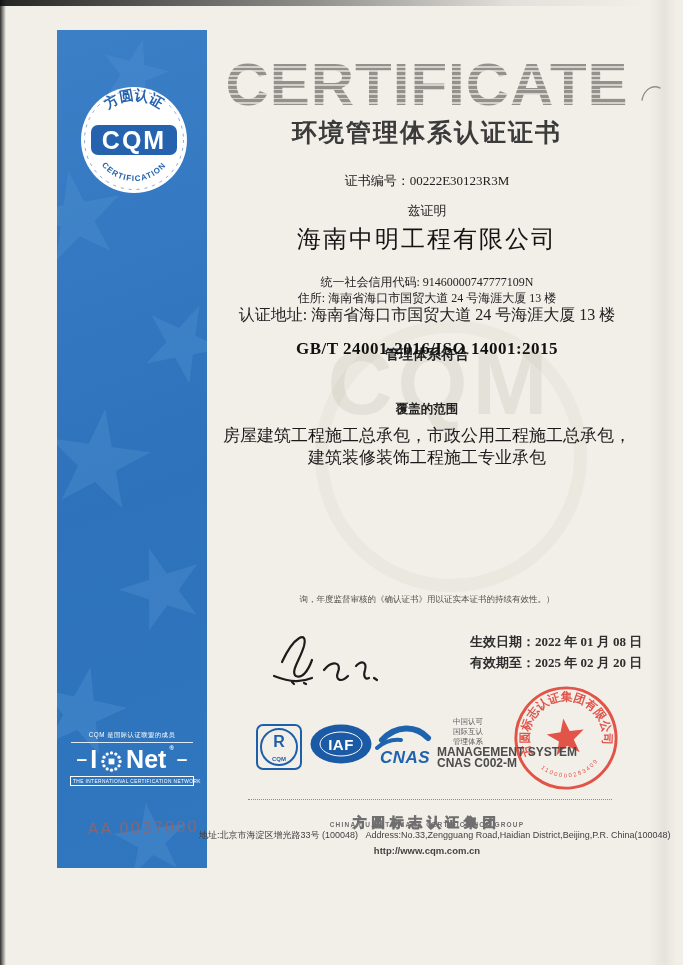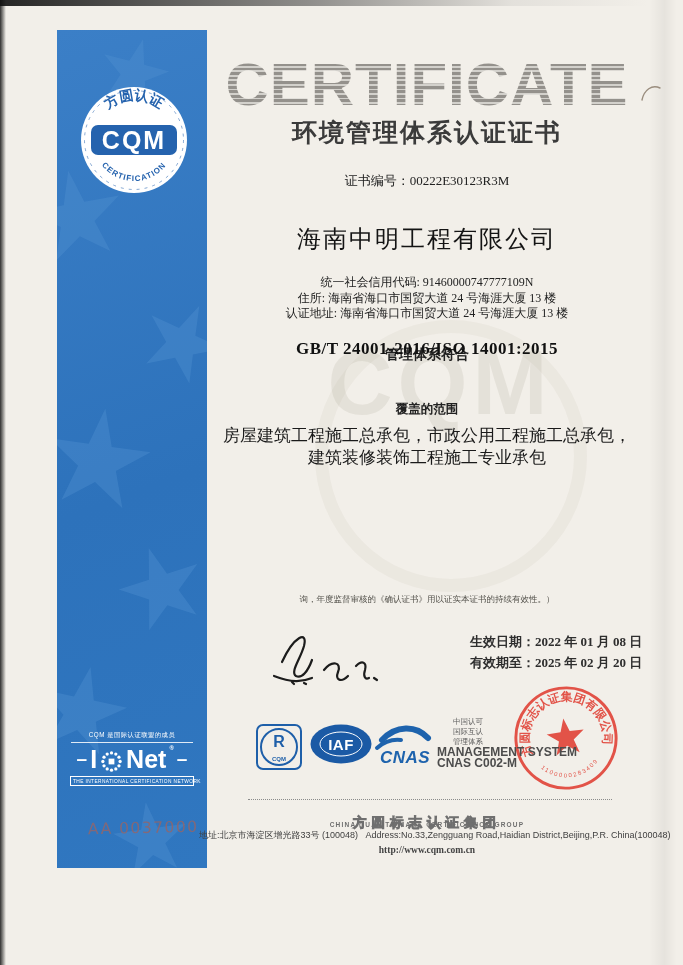--- a/index.html
+++ b/index.html
@@ -51,21 +51,21 @@
     .t-cert { background:repeating-linear-gradient(180deg,#94918c 0 2.5px,#d3d1cc 2.5px 4.5px);
       -webkit-background-clip:text; background-clip:text; color:transparent; }
   }
   .t-title { top:116px; font-family:"Liberation Sans", sans-serif; font-weight:bold;
     font-size:25px; letter-spacing:2px; color:#3b3b3b; }
   .t-certno { top:172px; font-size:13px; }
   .t-certify { top:202px; font-size:13px; }
   .t-company { top:223px; font-size:24px; letter-spacing:2px; color:#141414; }
   .t-credit { top:274px; font-size:12px; }
   .t-addr { top:290px; font-size:12px; }
-  .t-caddr { top:305px; font-size:12px; }
+  .t-caddr { top:305px; font-size:16px; }
   .t-conform { top:325px; font-size:14px; font-weight:bold;margin-top:21px; }
   .t-std { top:339px; font-size:17px; font-weight:bold; letter-spacing:.5px; color:#111; }
   .t-scopetitle { top:401px; font-size:12.5px; font-weight:bold; }
   .t-scope1 { top:424px; font-size:17px; color:#1a1a1a; }
   .t-scope2 { top:446px; font-size:17px; color:#1a1a1a; }
   .note { position:absolute; left:227px; top:593px; width:400px; text-align:center;
     font-size:8.5px; line-height:12.5px; color:#52504a; }
   .dates { position:absolute; left:470px; top:631px; font-size:13px; font-weight:bold;
     color:#2e2e2e; line-height:21px; white-space:nowrap; }
 
@@ -98,21 +98,21 @@
   
   .dotted { position:absolute; left:248px; top:799px; width:364px; border-top:1.5px dotted #8b8b8b; }
   .f-cn { top:804px; font-size:13.5px; font-weight:bold; letter-spacing:5px; color:#777;margin-top:10px; }
   @supports (-webkit-text-stroke: 1px #777) {
     .f-cn { -webkit-text-stroke:.8px #6f6f6f; color:rgba(120,120,120,.25); }
   }
   .f-en { top:821px; font-family:"Liberation Sans", sans-serif; font-size:6.5px;
     font-weight:bold; letter-spacing:1.2px; color:#6e6e6e; }
   .f-addr { top:829px; font-family:"Liberation Sans", sans-serif; font-size:9px;
     color:#3f3f3f; white-space:nowrap; }
-  .f-url { top:845px; font-family:Liberation Serif, serif; font-size:9.5px;
+  .f-url { top:845px; font-family:Liberation Sans, sans-serif; font-size:9.5px;
     font-weight:bold; color:#444; }
 </style>
 </head>
 <body>
 
 <div class="page">
   <div class="crease"></div>
 
   <div class="wm-circle"></div>
   <div class="wm">CQM</div>
@@ -178,20 +178,21 @@
 
   <div class="cline t-cert">CERTIFICATE</div>
   <svg class="penmark" width="24" height="24" viewBox="0 0 24 24">
     <path d="M2,20 C4,10 12,4 20,8" fill="none" stroke="#9a8d7e" stroke-width="1.4" stroke-linecap="round"></path>
   </svg>
   <div class="cline t-title">环境管理体系认证证书</div>
   <div class="cline t-certno">
     <span>证书编号：</span><span>00222E30123R3M</span>
   </div>
 
+  <div class="cline t-certify">兹证明</div>
   <div class="cline t-company">海南中明工程有限公司</div>
   <div class="cline t-credit">统一社会信用代码: 91460000747777109N</div>
   <div class="cline t-addr">住所: 海南省海口市国贸大道 24 号海涯大厦 13 楼</div>
   <div class="cline t-caddr">认证地址: 海南省海口市国贸大道 24 号海涯大厦 13 楼</div>
   <div class="cline t-conform">管理体系符合</div>
   <div class="cline t-std">GB/T 24001-2016/ISO 14001:2015</div>
   <div class="cline t-scopetitle">覆盖的范围</div>
   <div class="cline t-scope1">房屋建筑工程施工总承包，市政公用工程施工总承包，</div>
   <div class="cline t-scope2">建筑装修装饰工程施工专业承包</div>
 

